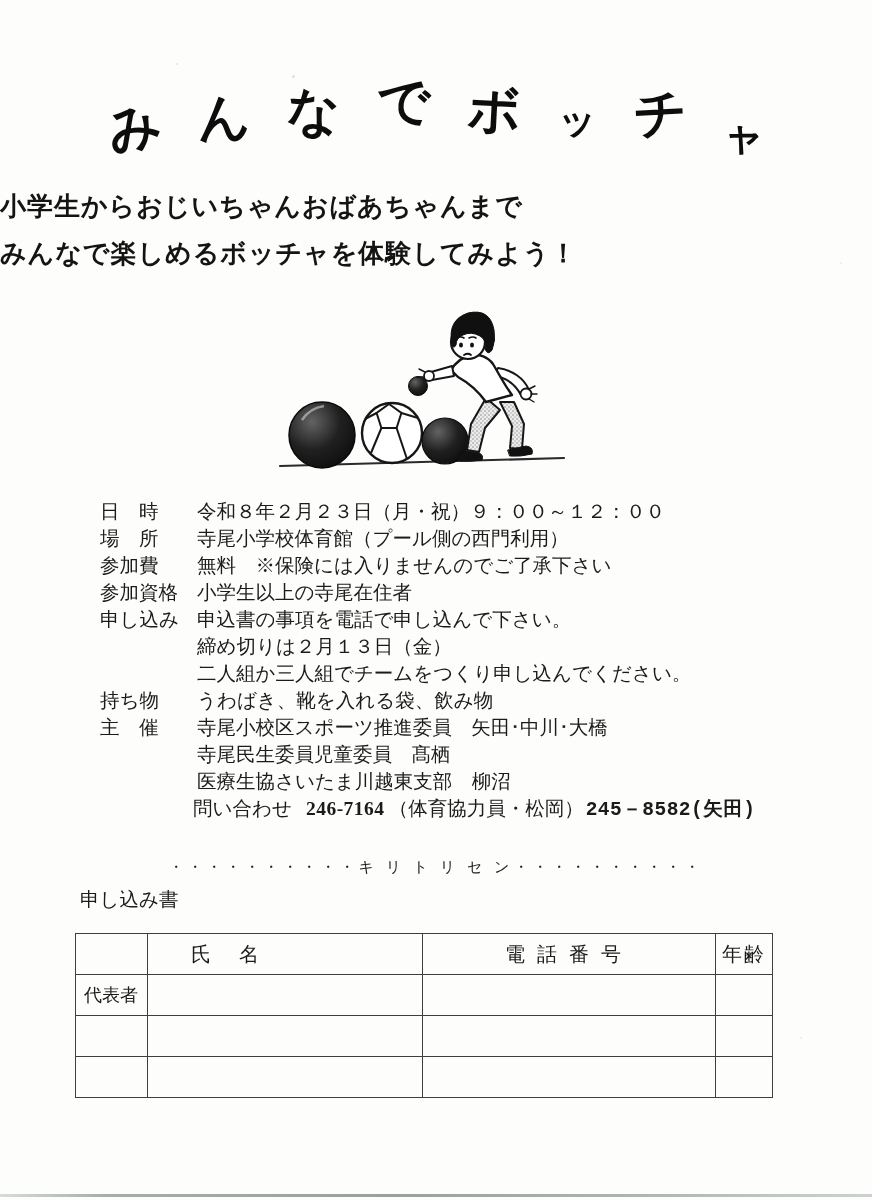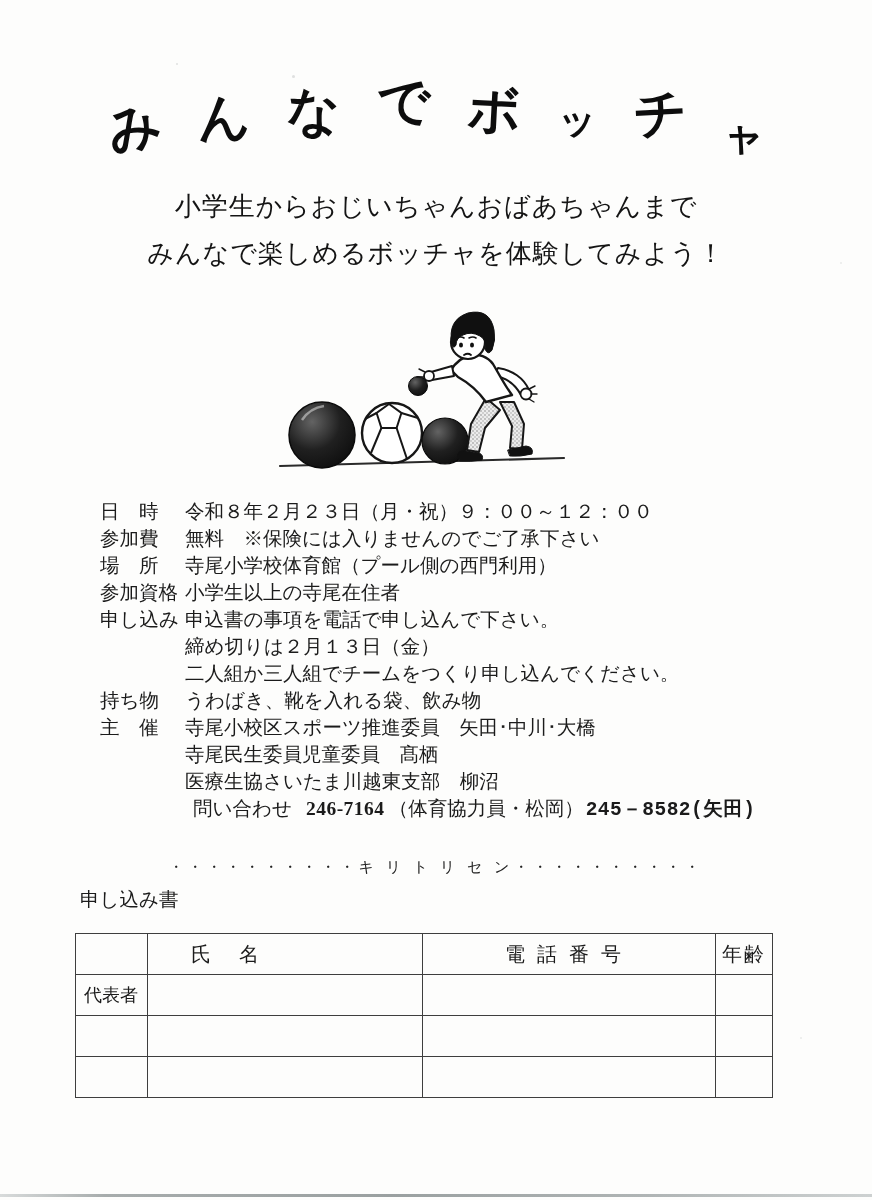--- a/index.html
+++ b/index.html
@@ -19,32 +19,32 @@
   .tl0{transform:translateY(13px) rotate(-14deg);}
   .tl1{transform:translateY(3px) rotate(-4deg);}
   .tl2{transform:translateY(-3px) rotate(2deg);}
   .tl3{transform:translateY(-12px) rotate(-6deg);}
   .tl4{transform:translateY(-4px) rotate(3deg);}
   .tl5{font-size:38px;transform:translateY(13px);}
   .tl6{transform:translateY(-1px) rotate(-3deg);}
   .tl7{font-size:40px;transform:translateY(28px) rotate(8deg);}
   
   .subtitle{
-    position:absolute;top:183px;left:0;width:100%;text-align:center;
+    position:absolute;top:183px;left:0;width:100%;text-align:left;
     font-family:"DejaVu Sans","Liberation Sans",sans-serif;
-    font-weight:400;font-size:26px;line-height:47px;letter-spacing:1px;color:#141414;
+    font-weight:700;font-size:26px;line-height:47px;letter-spacing:1px;color:#141414;
   }
   
   .illustration{position:absolute;left:272px;top:298px;}
   
   .details{
     position:absolute;left:100px;top:498px;width:710px;
     font-size:19.5px;line-height:27px;color:#1b1b1b;
   }
-  .drow{display:flex;align-items:flex-start;}
+  .drow{display:flex;align-items:flex-start;gap:12px;}
   .dlabel{flex:0 0 85px;}
   .dvalue{white-space:pre-line;}
   .contact{display:block;padding-left:93px;}
   .phone{font-weight:bold;letter-spacing:.5px;}
   .phone.p1{margin:0 4px 12px 14px;}
   .phone.p2{margin-left:2px;font-family:Liberation Mono, monospace;}
   
   .cutline{
     position:absolute;top:858px;left:0;width:100%;text-align:center;
     font-size:15px;letter-spacing:4px;white-space:nowrap;color:#222;
@@ -157,26 +157,26 @@
       <path d="M192 57 Q196 54.5 199 57" stroke="#111111" stroke-width="1.8" fill="none"></path>
     </g>
   </svg>
 
   <div class="details">
     <div class="drow">
       <span class="dlabel">日　時</span>
       <span class="dvalue">令和８年２月２３日（月・祝）９：００～１２：００</span>
     </div>
     <div class="drow">
+      <span class="dlabel">場　所</span>
+      <span class="dvalue">寺尾小学校体育館（プール側の西門利用）</span>
+    </div>
+    <div class="drow">
       <span class="dlabel">参加費</span>
       <span class="dvalue">無料　※保険には入りませんのでご了承下さい</span>
-    </div>
-    <div class="drow">
-      <span class="dlabel">場　所</span>
-      <span class="dvalue">寺尾小学校体育館（プール側の西門利用）</span>
     </div>
     <div class="drow">
       <span class="dlabel">参加資格</span>
       <span class="dvalue">小学生以上の寺尾在住者</span>
     </div>
     <div class="drow">
       <span class="dlabel">申し込み</span>
       <span class="dvalue">申込書の事項を電話で申し込んで下さい。
 締め切りは２月１３日（金）
 二人組か三人組でチームをつくり申し込んでください。</span>

